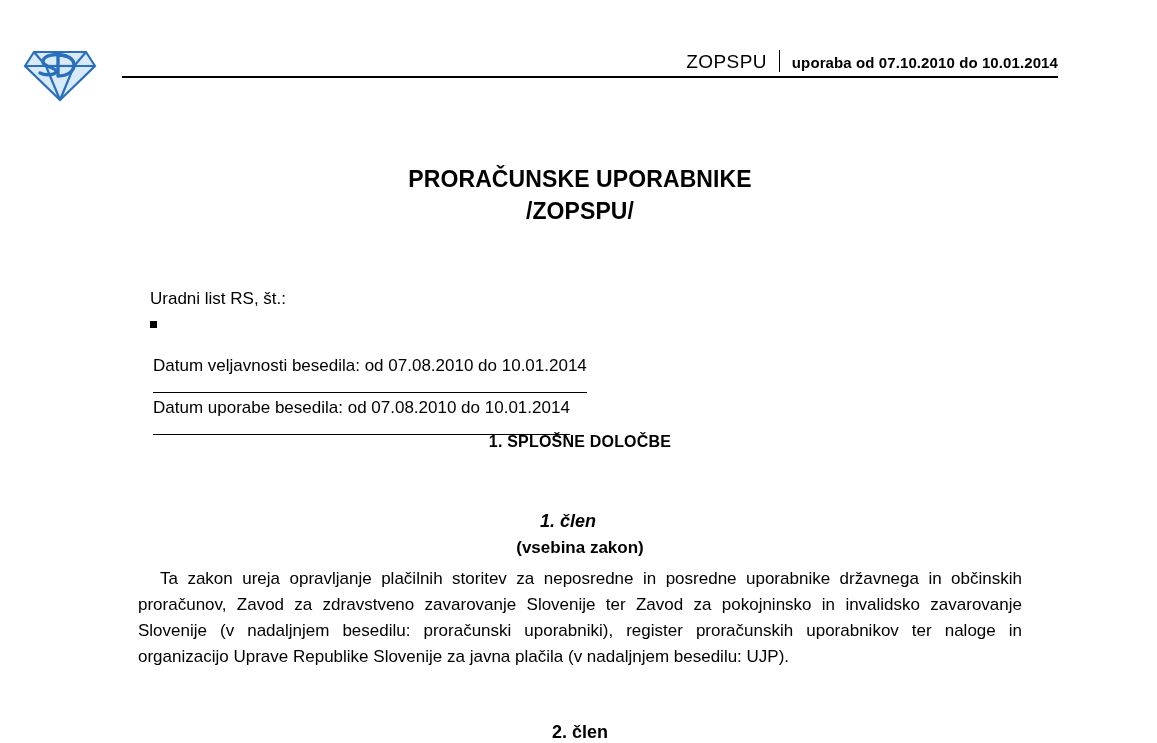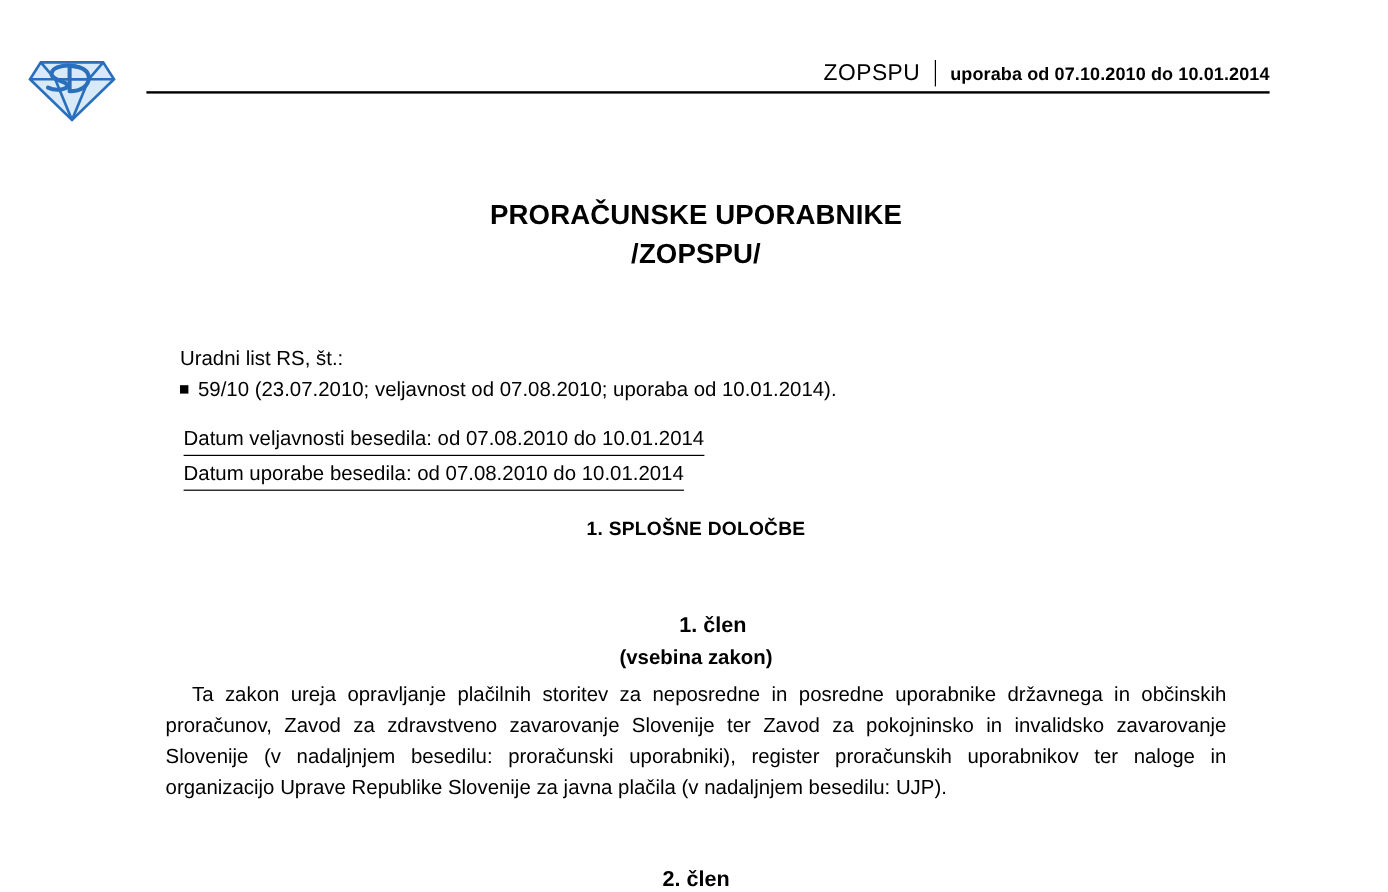--- a/index.html
+++ b/index.html
@@ -117,21 +117,21 @@
     position: absolute;
     left: 153px;
     top: 353px;
     width: 880px;
     font-size: 17px;
     line-height: 25px;
   }
   .date-line {
     display: inline-block;
     border-bottom: 1px solid #000;
-    padding-bottom: 1px;
+    padding-bottom: 14px;
   }
   .date-line.bold {
     font-weight: normal;
   }
   .dates-row {
     margin-bottom: 2px;
   }
 
   .section-heading {
     position: absolute;
@@ -139,26 +139,27 @@
     top: 433px;
     width: 860px;
     text-align: center;
     font-size: 16px;
     font-weight: bold;
     letter-spacing: 0.2px;
   }
 
   .article-number {
     position: absolute;
-    left: 164px;
+    left: 138px;
     top: 511px;
     width: 860px;
     text-align: center;
     font-size: 18px;
     font-weight: bold;
+    font-style: italic;
   }
   .article-subtitle {
     position: absolute;
     left: 150px;
     top: 538px;
     width: 860px;
     text-align: center;
     font-size: 17px;
     font-weight: bold;
   }
@@ -218,21 +219,20 @@
 
   <div class="title-block">
     <div>PRORAČUNSKE UPORABNIKE</div>
     <div class="title-line3">/ZOPSPU/</div>
   </div>
 
   <div class="meta-block">
     <div>Uradni list RS, št.:</div>
     <div class="meta-bullet">
       <span class="bullet-square"></span>
-      <span>59/10 (23.07.2010; veljavnost od 07.08.2010; uporaba od 10.01.2014).</span>
     </div>
   </div>
 
   <div class="dates-block">
     <div class="dates-row">
       <span class="date-line">Datum veljavnosti besedila: od 07.08.2010 do 10.01.2014</span>
     </div>
     <div class="dates-row">
       <span class="date-line bold">Datum uporabe besedila: od 07.08.2010 do 10.01.2014</span>
     </div>

